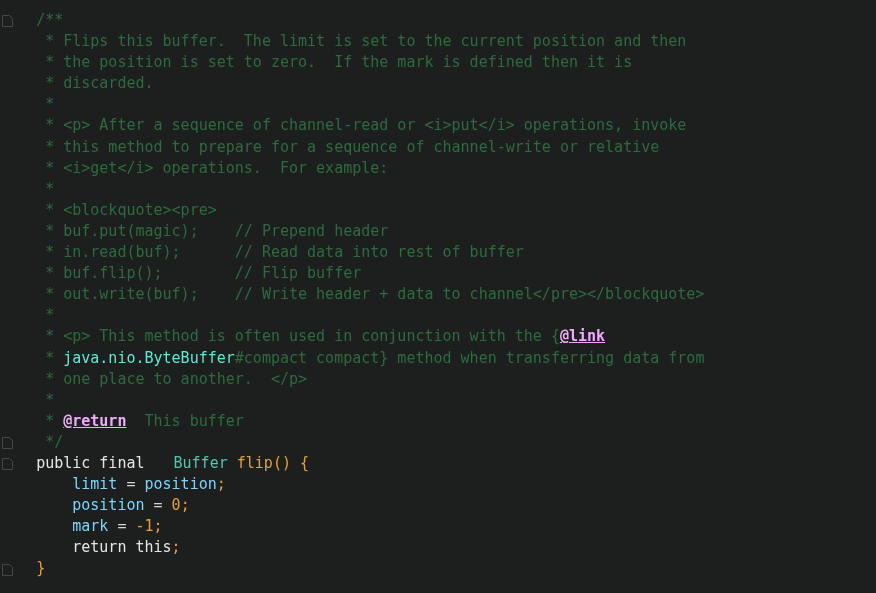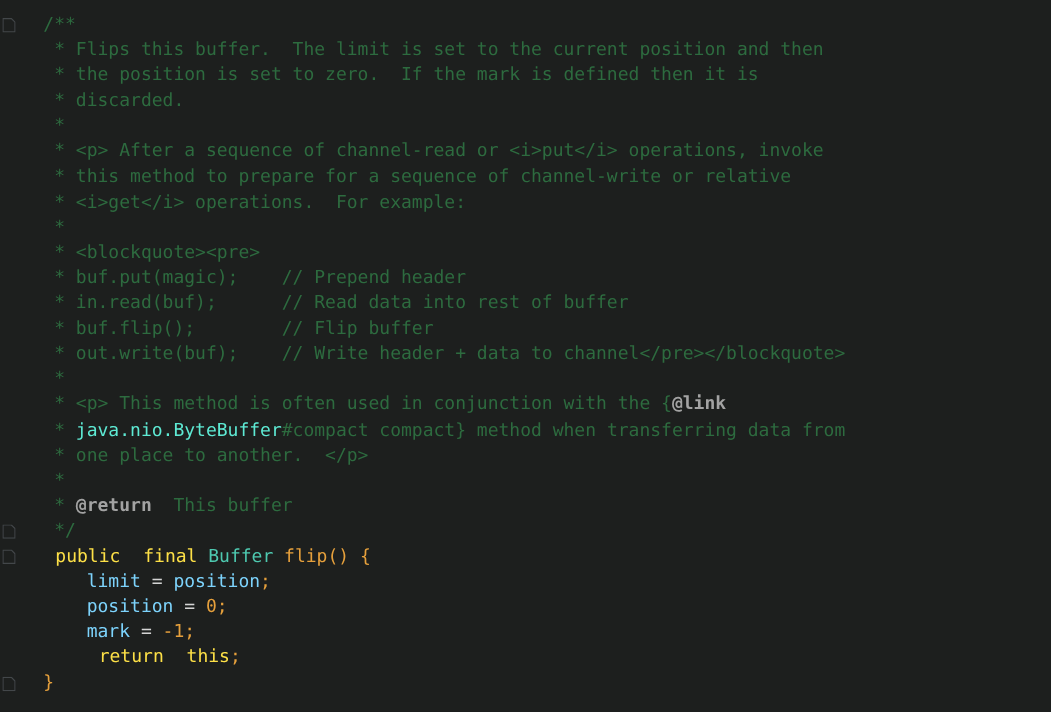--- a/index.html
+++ b/index.html
@@ -47,24 +47,24 @@
     white-space: pre;
     color: #cfd2d1;
   }
   .ln {
     display: block;
     height: 21.1px;
     white-space: pre;
   }
   
   .c-doc      { color: #2d6b3f; }   
-  .c-doctag   { color: #a3a3a3; font-weight: bold; }
+  .c-doctag   { color: #f0abfc; font-weight: bold; text-decoration: underline; }
   .c-docref   { color: #5eead4; }   
-  .c-kw       { color: #fde047; margin-left: 10px; }   
-  .c-type     { color: #4ec9b0; }   
+  .c-kw       { color: #e5e5e5; }   
+  .c-type     { color: #4ec9b0; margin-left: 20px; }   
   .c-fn       { color: #e6a03c; text-align: center; }   
   .c-ident    { color: #7dd3fc; }   
   .c-op       { color: #d4d4d4; }   
   .c-punct    { color: #e6a03c; }   
   .c-num      { color: #e6a03c; }   
 </style>
 </head>
 <body>
 
 <div id="editor">

